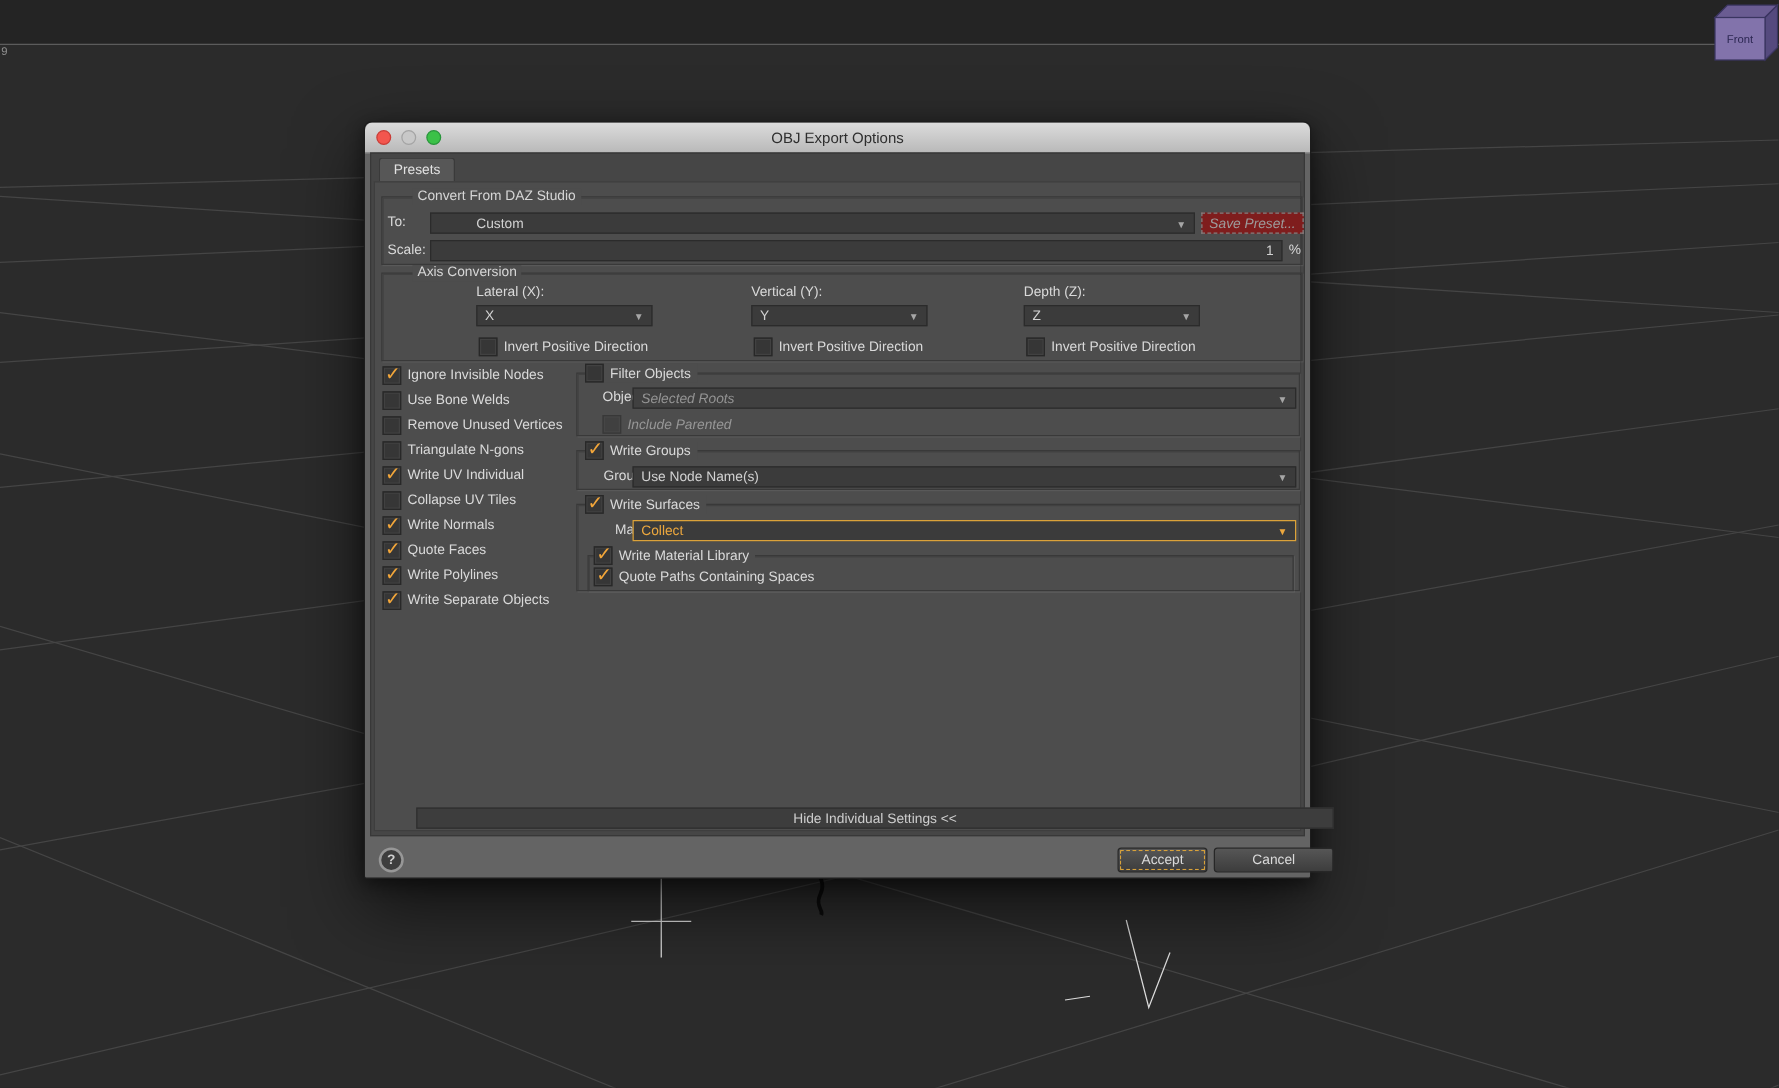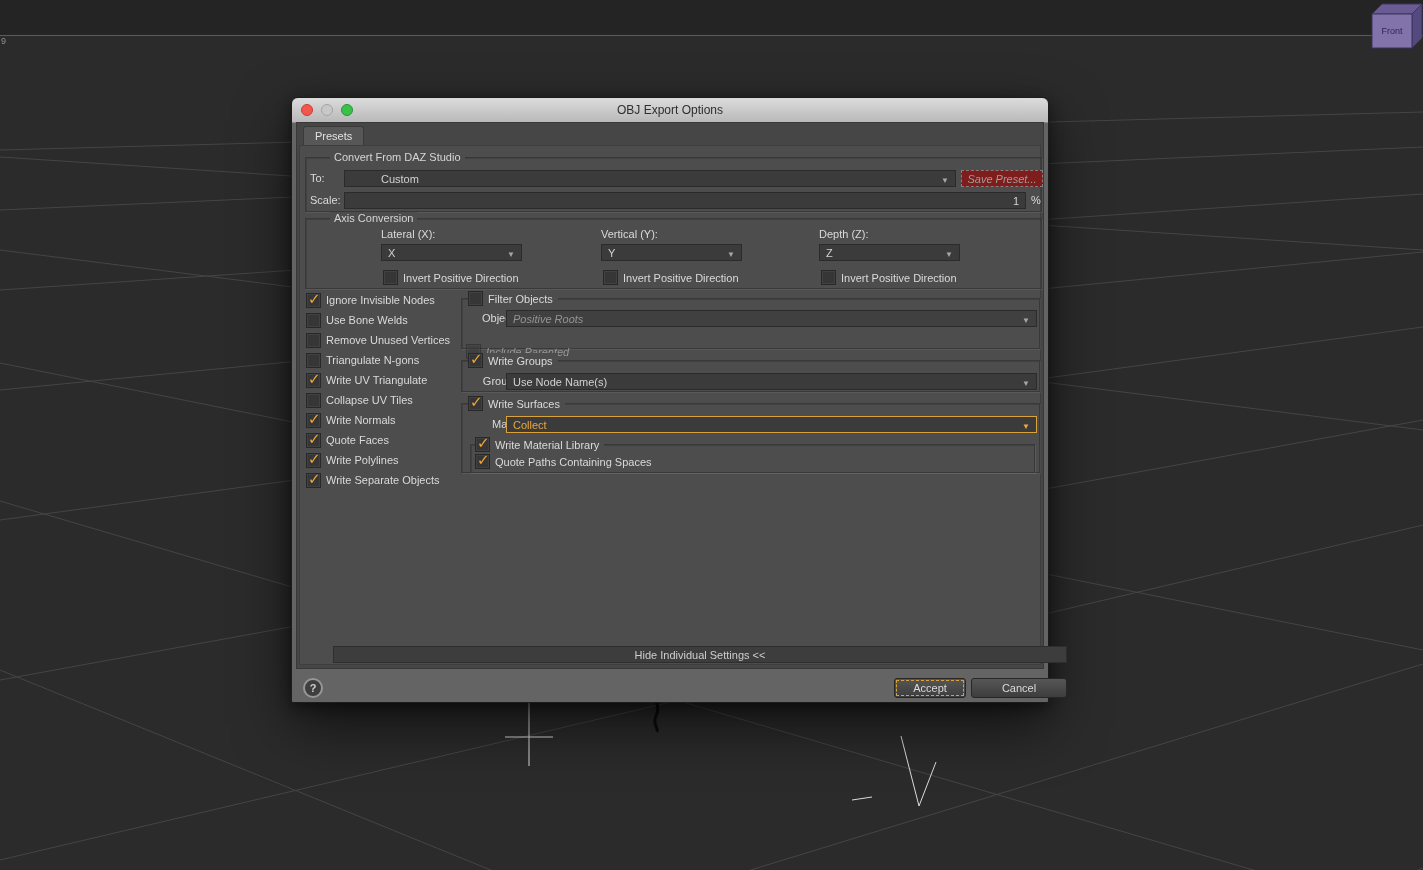--- a/index.html
+++ b/index.html
@@ -237,21 +237,21 @@
         <div class="optrow">
           <span class="cb"></span>
           <span>Remove Unused Vertices</span>
         </div>
         <div class="optrow">
           <span class="cb"></span>
           <span>Triangulate N-gons</span>
         </div>
         <div class="optrow">
           <span class="cb checked"></span>
-          <span>Write UV Triangulate</span>
+          <span>Write UV Individual</span>
         </div>
         <div class="optrow">
           <span class="cb"></span>
           <span>Collapse UV Tiles</span>
         </div>
         <div class="optrow">
           <span class="cb checked"></span>
           <span>Write Normals</span>
         </div>
         <div class="optrow">
@@ -268,24 +268,24 @@
         </div>
       </div>
 
       <div class="group" style="left:161px;top:152px;width:579px;height:51px;">
         <div class="grouphead" style="left:6px;">
           <span class="cb"></span>
           <span>Filter Objects</span>
         </div>
         <span class="lbl right" style="left:0px;top:13px;width:40px;">Objects:</span>
         <div class="dd disabled" style="left:44px;top:11px;width:531px;">
-          <span>Positive Roots</span>
-          <span class="arrow"></span>
-        </div>
-        <div class="cbrow" style="left:4px;top:33px;margin-top:12px;">
+          <span>Selected Roots</span>
+          <span class="arrow"></span>
+        </div>
+        <div class="cbrow" style="left:20px;top:33px;">
           <span class="cb disabled"></span>
           <span class="dim">Include Parented</span>
         </div>
       </div>
 
       <div class="group" style="left:161px;top:214px;width:579px;height:32px;">
         <div class="grouphead" style="left:6px;">
           <span class="cb checked"></span>
           <span>Write Groups</span>
         </div>

